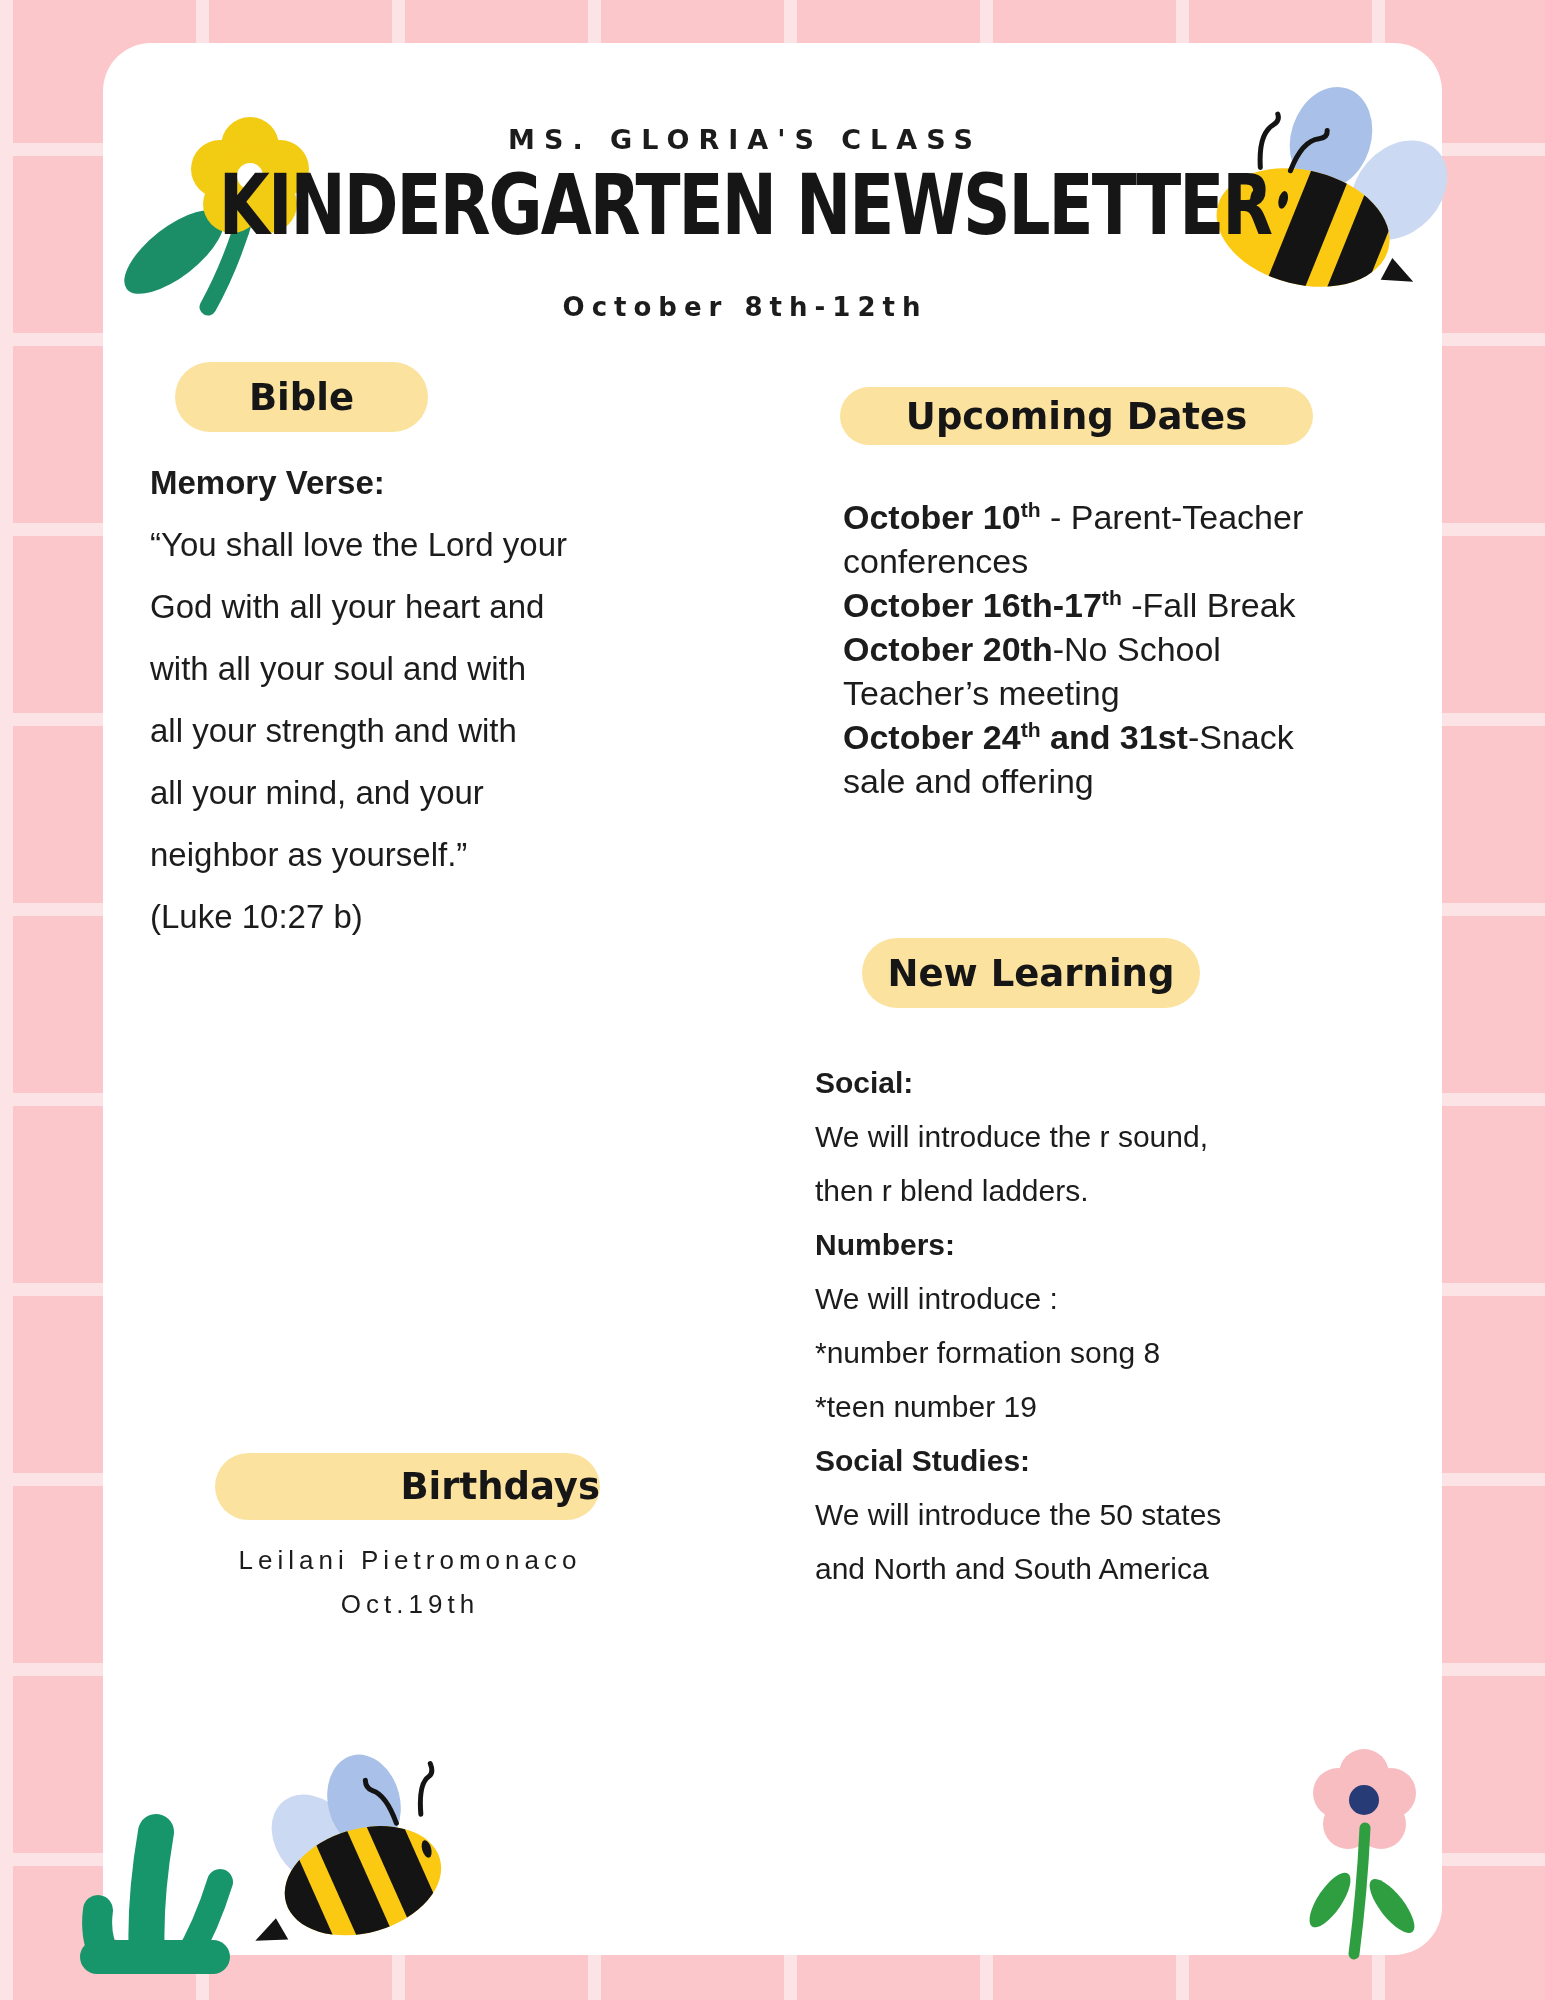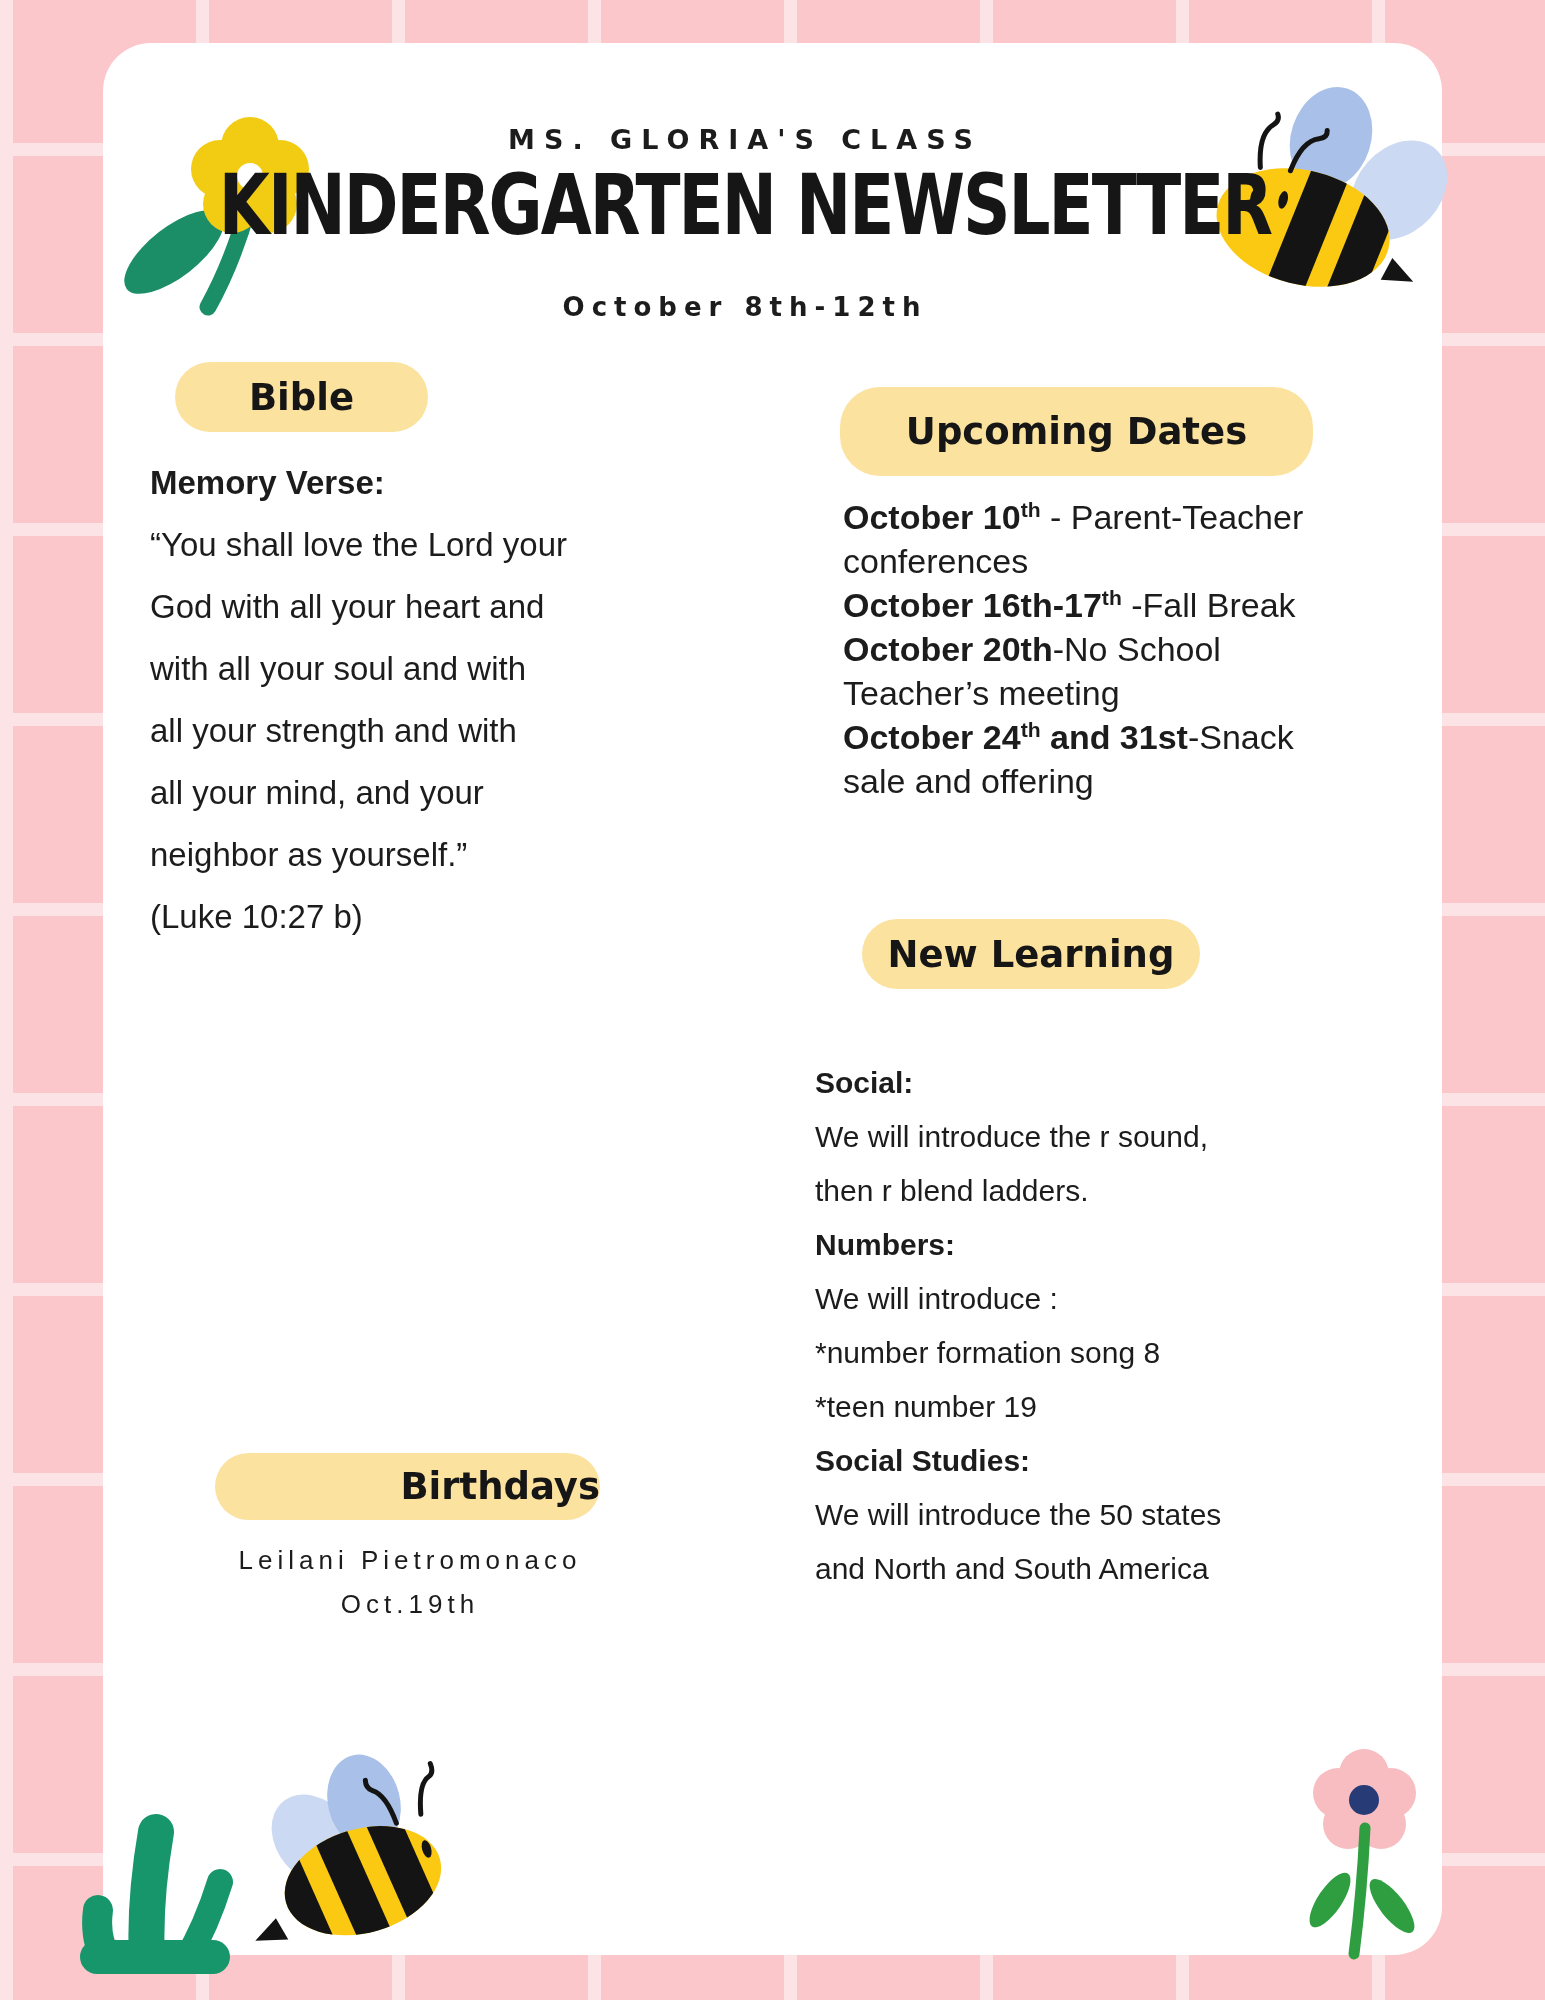--- a/index.html
+++ b/index.html
@@ -39,22 +39,22 @@
   }
 
   
   .pill {
     display:flex; align-items:center; justify-content:center;
     background:#fbe29e; border-radius:40px;
     font-family:"DejaVu Sans", sans-serif; font-weight:bold; font-size:37px;
     color:#161616;
   }
   .pill-bible     { left:175px; top:362px; width:253px; height:70px; }
-  .pill-dates     { left:840px; top:387px; width:473px; height:89px; }
-  .pill-learning  { left:862px; top:919px; width:338px; height:70px;text-align:center; }
+  .pill-dates     { left:840px; top:387px; width:473px; height:58px; }
+  .pill-learning  { left:862px; top:938px; width:338px; height:70px;text-align:center; }
   .pill-birthdays { left:215px; top:1453px; width:385px; height:67px;justify-content:flex-end; }
 
   .preline { white-space:pre-line; }
   b { font-weight:bold; }
 
   .bible-text {
     left:150px; top:452px; width:630px;
     font-size:33px; line-height:62px;
   }
   .dates-list {

